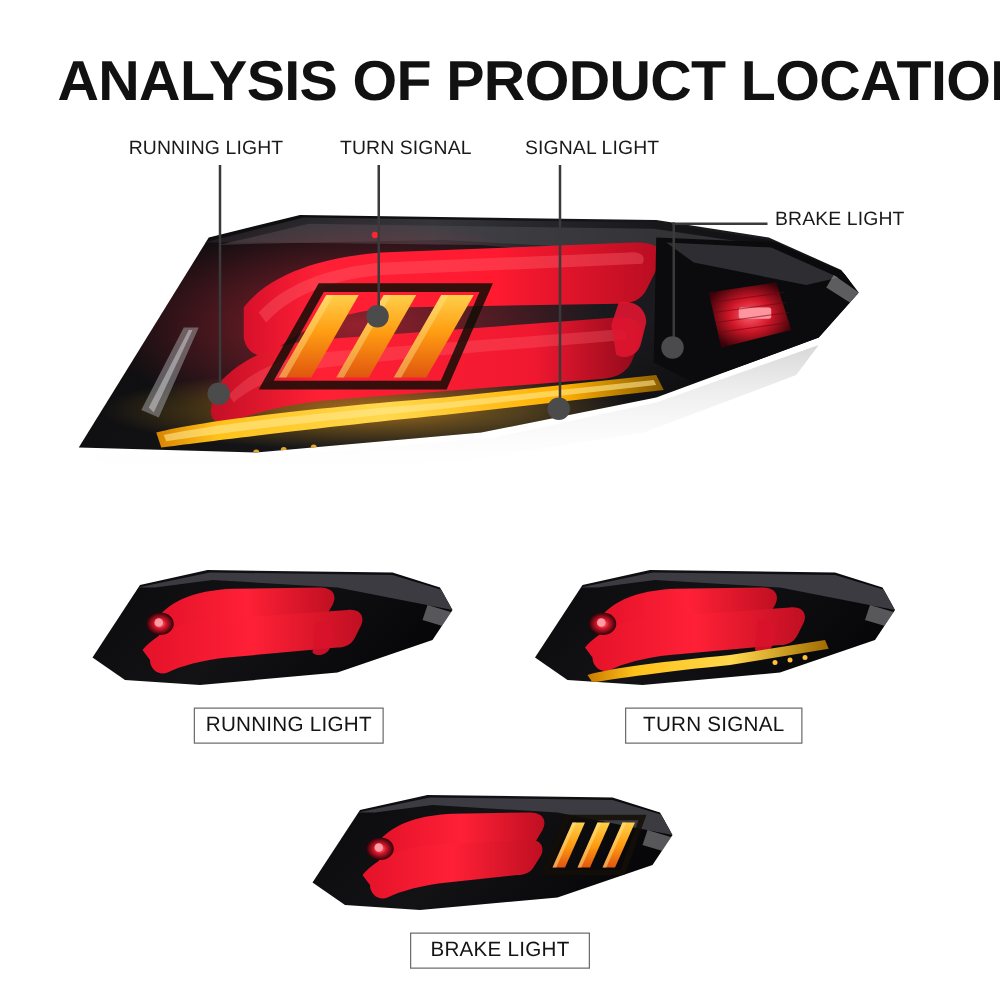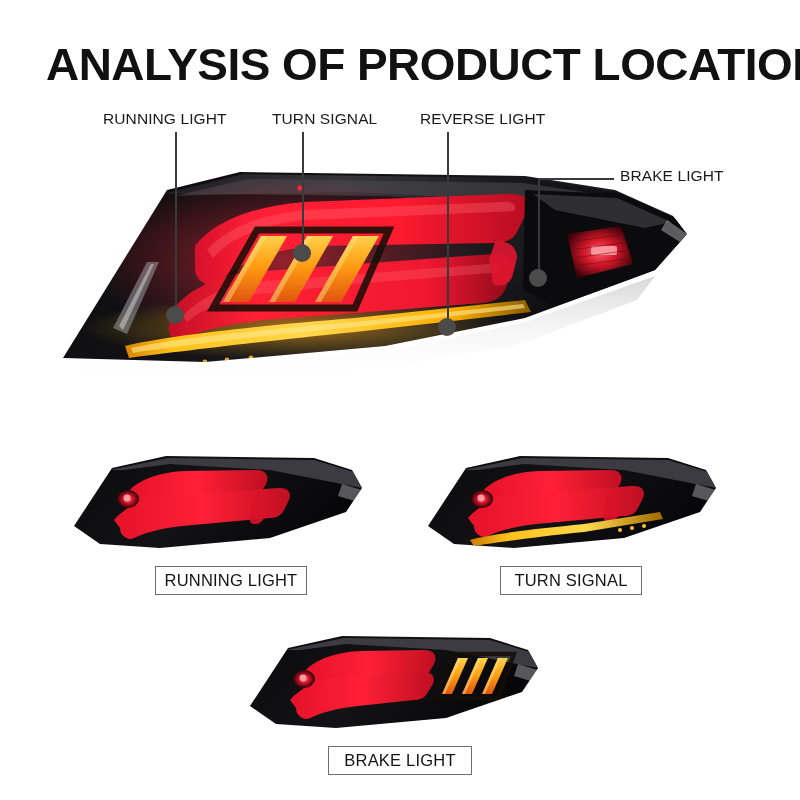--- a/index.html
+++ b/index.html
@@ -199,21 +199,21 @@
   </svg>
 
   <div class="callout-label" style="left:103px;top:110px;">RUNNING LIGHT</div>
   <div class="leader leader-v" style="left:175px;top:132px;height:175px;"></div>
   <div class="leader-dot" style="left:166px;top:306px;width:18px;height:18px;"></div>
 
   <div class="callout-label" style="left:272px;top:110px;">TURN SIGNAL</div>
   <div class="leader leader-v" style="left:302px;top:132px;height:113px;"></div>
   <div class="leader-dot" style="left:293px;top:244px;width:18px;height:18px;"></div>
 
-  <div class="callout-label" style="left:420px;top:110px;">REVERSE LIGHT</div>
+  <div class="callout-label" style="left:420px;top:110px;">SIGNAL LIGHT</div>
   <div class="leader leader-v" style="left:447px;top:132px;height:187px;"></div>
   <div class="leader-dot" style="left:438px;top:318px;width:18px;height:18px;"></div>
 
   <div class="callout-label" style="left:620px;top:167px;">BRAKE LIGHT</div>
   <div class="leader leader-h" style="left:538px;top:178px;width:76px;"></div>
   <div class="leader leader-v" style="left:538px;top:178px;height:92px;"></div>
   <div class="leader-dot" style="left:529px;top:269px;width:18px;height:18px;"></div>
 
   <svg class="art" style="left:70px;top:448px;" width="300" height="112" viewBox="0 0 300 112">
     <defs>

